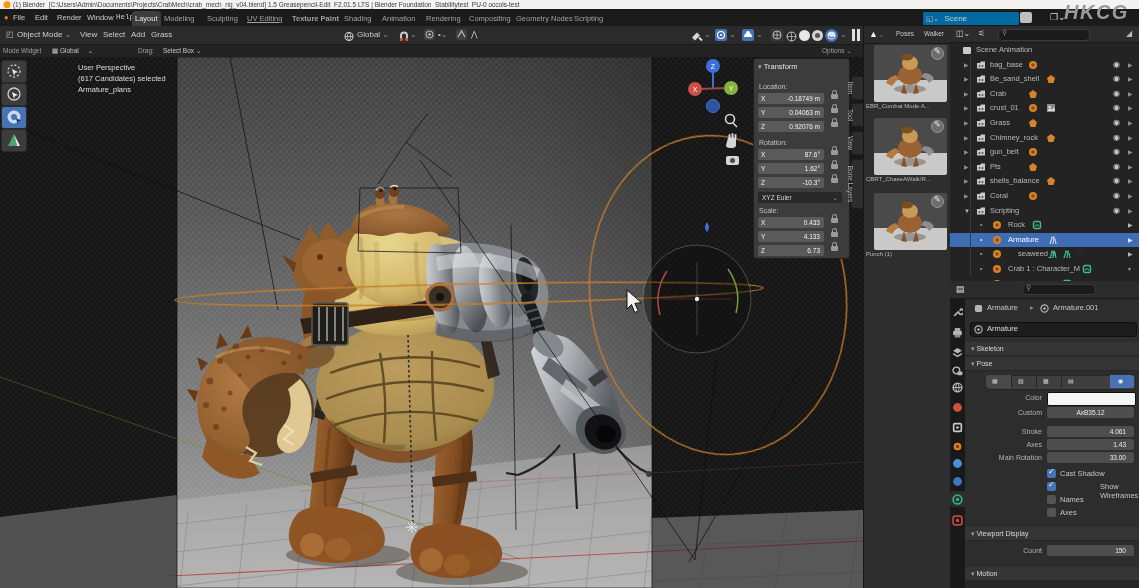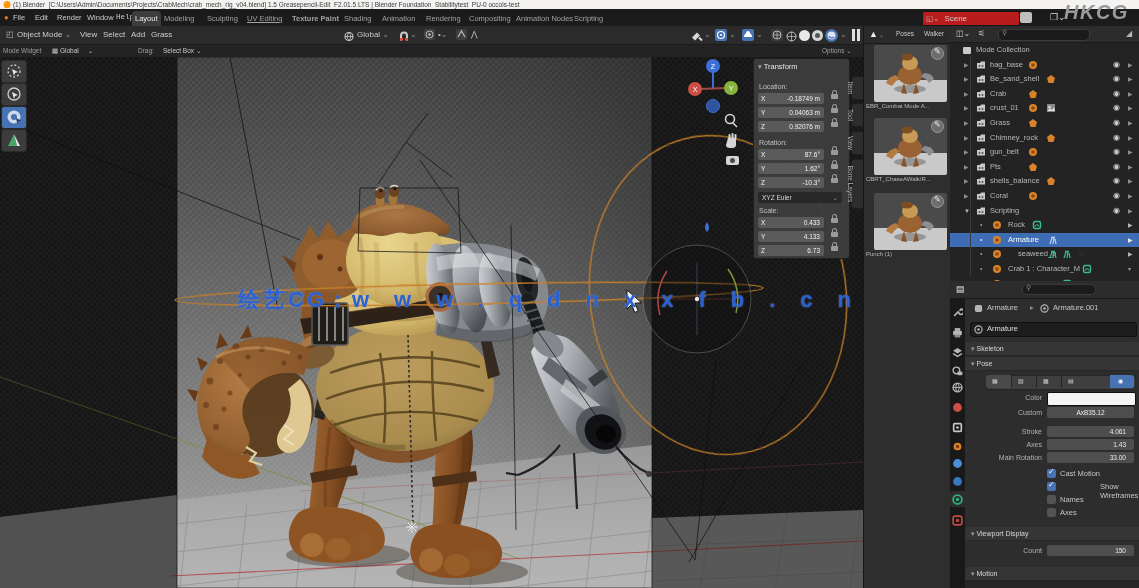--- a/index.html
+++ b/index.html
@@ -103,23 +103,23 @@
     <div class="mitem" style="left:116px;font-family:Liberation Mono, monospace;">Help</div>
     <div class="tab active" style="left:132px;">Layout</div>
     <div class="tab" style="left:161px;">Modeling</div>
     <div class="tab" style="left:204px;">Sculpting</div>
     <div class="tab" style="left:244px;text-decoration:underline;">UV Editing</div>
     <div class="tab" style="left:289px;font-weight:bold;">Texture Paint</div>
     <div class="tab" style="left:341px;">Shading</div>
     <div class="tab" style="left:379px;">Animation</div>
     <div class="tab" style="left:423px;">Rendering</div>
     <div class="tab" style="left:466px;">Compositing</div>
-    <div class="tab" style="left:513px;">Animation Nodes</div>
+    <div class="tab" style="left:513px;">Geometry Nodes</div>
     <div class="tab" style="left:571px;">Scripting</div>
-    <div class="mitem" style="left:922px;width:96px;height:13px;top:2px;background:#b91c1c;border:1px solid #161616;border-radius:2px;line-height:13px;"><span style="margin-left:3px;color:#bbb">◱⌄</span><span style="margin-left:5px;font-size:8px;">Scene</span></div>
+    <div class="mitem" style="left:922px;width:96px;height:13px;top:2px;background:#0369a1;border:1px solid #161616;border-radius:2px;line-height:13px;"><span style="margin-left:3px;color:#bbb">◱⌄</span><span style="margin-left:5px;font-size:8px;">Scene</span></div>
     <div class="mitem" style="left:1020px;top:3px;width:12px;height:11px;background:#bfbfbf;border-radius:2px;"></div>
     <div class="mitem" style="left:1050px;font-size:9px;color:#ddd;">❐⌄</div>
   </div>
 
   <div id="vphead" class="abs">
     <div class="hbtn" style="left:6px;color:#bdbdbd;">◰</div>
     <div class="hbtn" style="left:17px;">Object Mode&nbsp;<span style="color:#8f8f8f">⌄</span></div>
     <div class="hbtn" style="left:80px;">View</div>
     <div class="hbtn" style="left:103px;">Select</div>
     <div class="hbtn" style="left:131px;">Add</div>
@@ -490,20 +490,21 @@
         </svg></div>
     <div class="ltool blue" style="top:49px;"><svg width="24" height="21" viewBox="0 0 24 21">
           <circle cx="12" cy="10" r="6.5" fill="#dce6f2" opacity="0.9"></circle>
           <circle cx="12" cy="10" r="3" fill="#4772b3"></circle>
           <path d="M14,11 l5,2.5 -2.5,1 -1,2.5 z" fill="#1d3a66"></path>
         </svg></div>
     <div class="ltool" style="top:72px;"><svg width="24" height="21" viewBox="0 0 24 21">
           <path d="M6,16 L12,4 L15,16 Z" fill="#4aa56a"></path>
           <path d="M12,4 L18,16 L15,16 Z" fill="#e8e8e8"></path>
         </svg></div>
+    <div id="vpinfo" class="abs">User Perspective<br>(617 Candidates) selected<br>Armature_plans</div>
 
     <div id="tpanel" class="abs">
       <div style="position:absolute;left:4px;top:3px;font-size:7.5px;color:#e8e8e8;"><span style="color:#9f9f9f">▾</span> Transform</div>
       <div class="tlabel" style="top:24px;">Location:</div>
       <div class="tfield" style="top:34px;">
           <span class="ax">X</span>
           <span class="val">-0.18749 m</span>
         </div>
       <div class="tfield" style="top:48px;">
           <span class="ax">Y</span>
@@ -630,21 +631,21 @@
 <span style="position:absolute;left:28px;top:3px;color:#cfcfcf;font-size:8px;">⚟</span>
 <div style="position:absolute;left:48px;top:2.5px;width:90px;height:10px;background:#1b1b1b;border:1px solid #3a3a3a;border-radius:5px;">
 <span style="position:absolute;left:3px;top:-1px;color:#8a8a8a;font-size:7px;">⚲</span>
         </div>
 <span style="position:absolute;left:176px;top:3px;color:#b5b5b5;font-size:8px;">◢</span>
 </div>
       <div class="orow" style="top:17px;">
         <svg class="oic" style="left:12px;" viewBox="0 0 10 10">
           <rect x="1" y="2" width="8" height="7" rx="1" fill="#c9c9c9"></rect>
         </svg>
-        <span class="nm" style="left:26px;">Mode Collection</span>
+        <span class="nm" style="left:26px;">Scene Animation</span>
       </div>
       <div class="orow" style="top:31.6px;">
         <span style="position:absolute;left:14px;top:0;color:#8a8a8a;font-size:6px;">▶</span>
         <svg class="oic" style="left:26px;" viewBox="0 0 10 10">
           <path d="M1,3 h3 l1,-1.5 h4 v7 h-8 z" fill="#c9c9c9"></path>
           <circle cx="3.5" cy="6" r="1" fill="#555"></circle>
           <circle cx="6.5" cy="6" r="1" fill="#555"></circle>
         </svg>
         <span class="nm" style="left:40px;">bag_base</span>
         <svg class="oic" style="left:78px;" viewBox="0 0 10 10">
@@ -1014,31 +1015,30 @@
       </div>
 <div class="plabel" style="left:20px;top:160px;width:72px;">Axes</div>
 <div class="pfield" style="left:97px;top:158px;width:87px;">
         <span style="position:absolute;right:8px;">1.43</span>
       </div>
 <div class="plabel" style="left:20px;top:173px;width:72px;">Main Rotation</div>
 <div class="pfield" style="left:97px;top:171px;width:87px;">
         <span style="position:absolute;right:8px;">33.00</span>
       </div>
 <div class="chk on" style="left:97px;top:188px;"></div>
-      <span style="position:absolute;left:110px;top:188px;color:#c5c5c5;">Cast Motion</span>
+      <span style="position:absolute;left:110px;top:188px;color:#c5c5c5;">Cast Shadow</span>
 <div class="chk on" style="left:97px;top:201px;"></div>
       <span style="position:absolute;left:110px;top:201px;color:#c5c5c5;margin-left:40px;">Show Wireframes</span>
 <div class="chk" style="left:97px;top:214px;"></div>
       <span style="position:absolute;left:110px;top:214px;color:#c5c5c5;">Names</span>
 <div class="chk" style="left:97px;top:227px;"></div>
       <span style="position:absolute;left:110px;top:227px;color:#c5c5c5;">Axes</span>
 <div class="psec" style="top:246px;"><span style="margin-left:6px;color:#9a9a9a;">▾</span> Viewport Display</div>
 <div class="plabel" style="left:20px;top:266px;width:72px;">Count</div>
 <div class="pfield" style="left:97px;top:264px;width:87px;">
         <span style="position:absolute;right:8px;">150</span>
       </div>
 <div class="psec" style="top:286px;"><span style="margin-left:6px;color:#9a9a9a;">▾</span> Motion</div>
 <div style="position:absolute;left:15px;top:300px;width:174px;height:7px;background:#262626;"></div>
 
   </div>
-  <div id="wm" class="abs"><span class="cjk">绘艺CG：</span><span class="lat">www.qdnxxfb.cn</span></div>
   <div id="hkcg" class="abs">HKCG</div>
 </div>
 
 </body></html>

